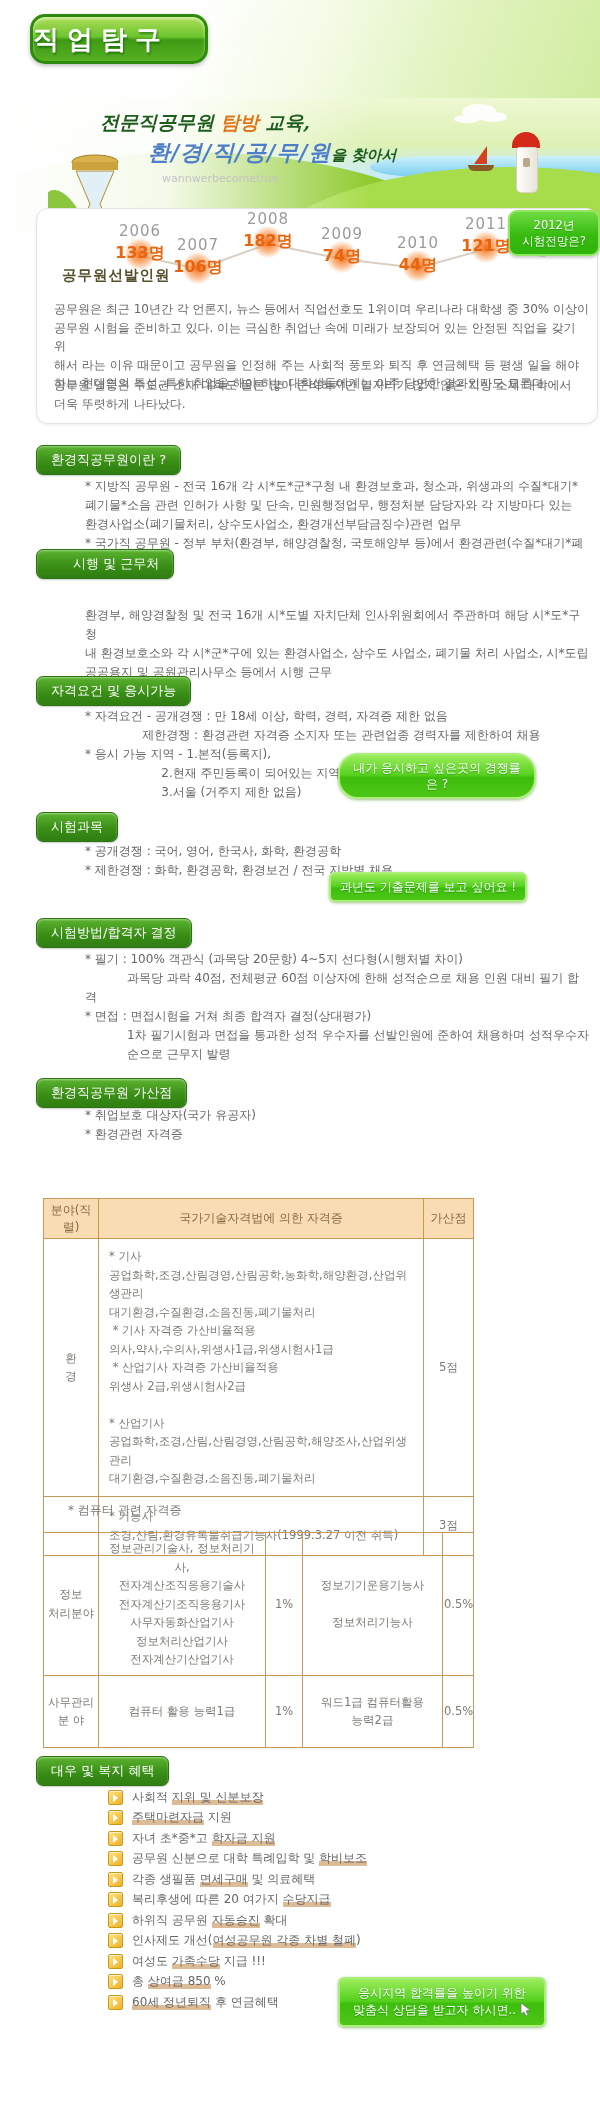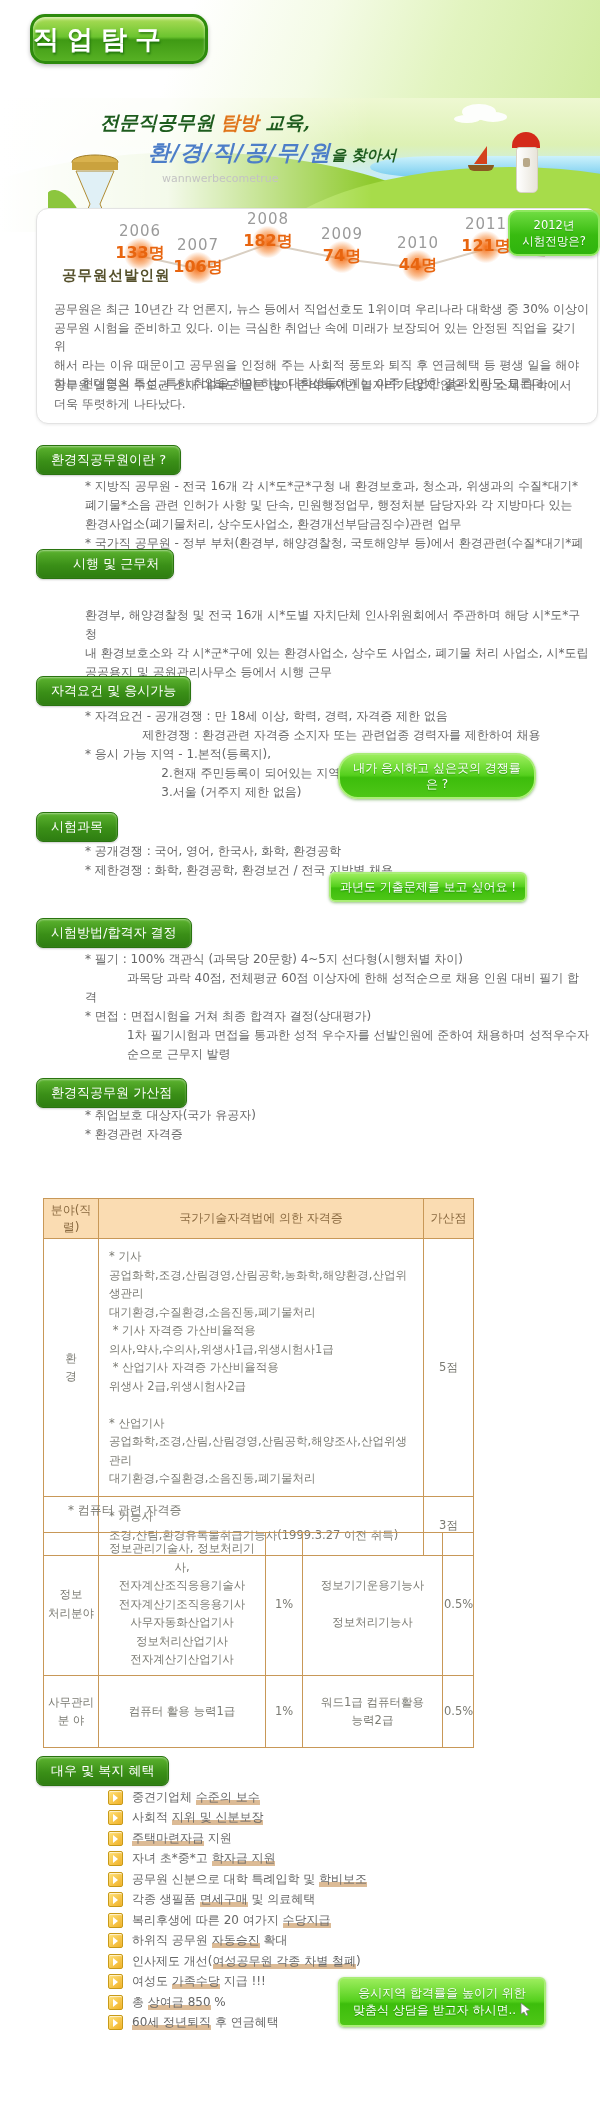--- a/index.html
+++ b/index.html
@@ -272,24 +272,20 @@
 능력2급</td>
       <td>0.5%</td>
     </tr>
   </tbody>
     </table>
 
   <div class="sec-badge" style="top:1756px;">대우 및 복지 혜택</div>
   <div class="benefits">
     <div class="benefit">
         <span class="bullet"></span>
-        <span><span>중견기업체 </span><span class="hl">수준의 보수</span><span></span></span>
-      </div>
-    <div class="benefit">
-        <span class="bullet"></span>
         <span><span>사회적 </span><span class="hl">지위 및 신분보장</span><span></span></span>
       </div>
     <div class="benefit">
         <span class="bullet"></span>
         <span><span></span><span class="hl">주택마련자금</span><span> 지원</span></span>
       </div>
     <div class="benefit">
         <span class="bullet"></span>
         <span><span>자녀 초*중*고 </span><span class="hl">학자금 지원</span><span></span></span>
       </div>

